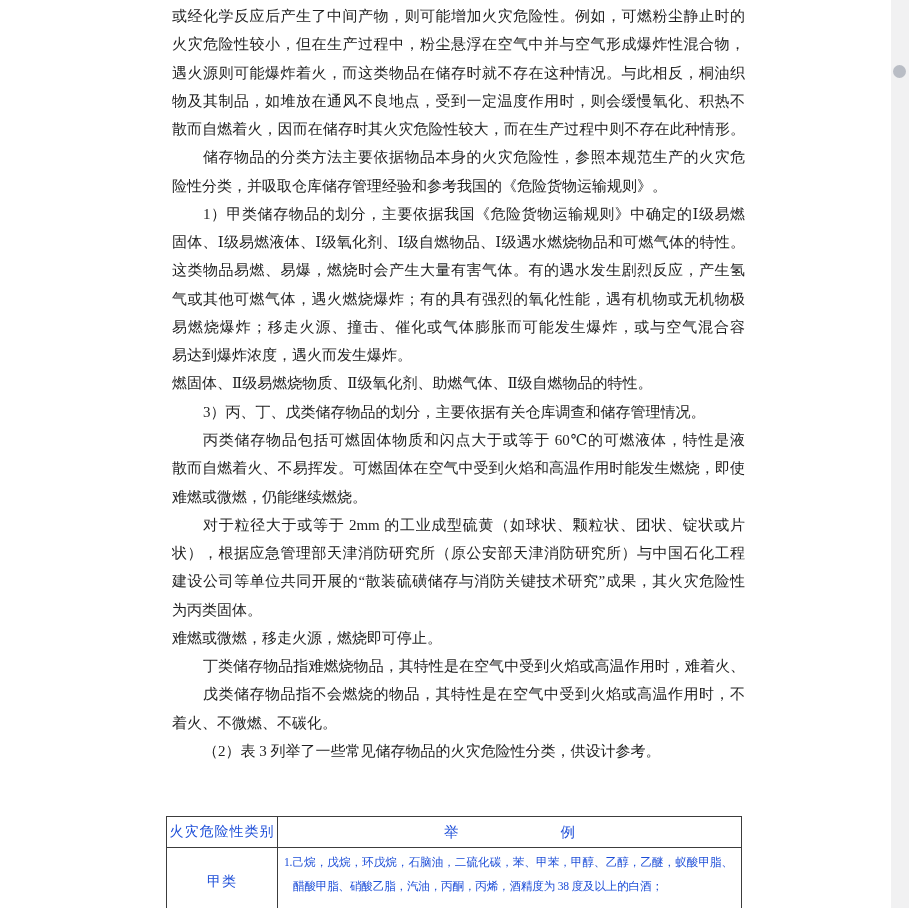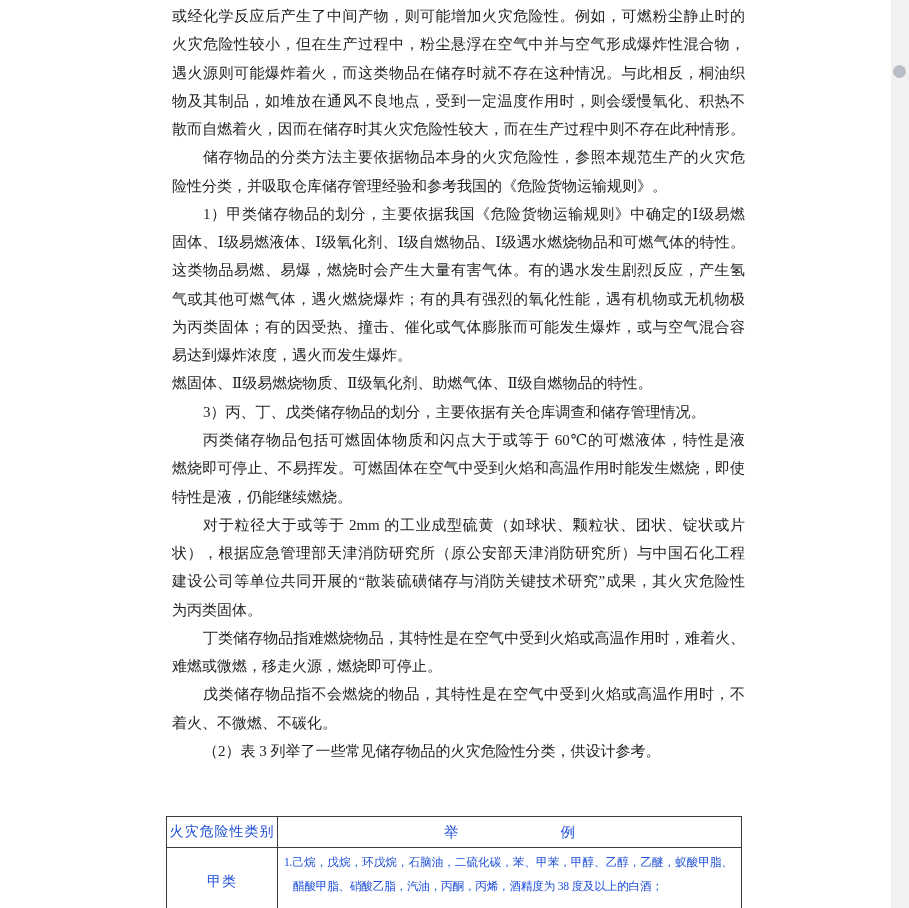--- a/index.html
+++ b/index.html
@@ -49,33 +49,33 @@
         <div class="line fill">火灾危险性较小，但在生产过程中，粉尘悬浮在空气中并与空气形成爆炸性混合物，</div>
         <div class="line fill">遇火源则可能爆炸着火，而这类物品在储存时就不存在这种情况。与此相反，桐油织</div>
         <div class="line fill">物及其制品，如堆放在通风不良地点，受到一定温度作用时，则会缓慢氧化、积热不</div>
         <div class="line fill">散而自燃着火，因而在储存时其火灾危险性较大，而在生产过程中则不存在此种情形。</div>
         <div class="line fill ind">储存物品的分类方法主要依据物品本身的火灾危险性，参照本规范生产的火灾危</div>
         <div class="line">险性分类，并吸取仓库储存管理经验和参考我国的《危险货物运输规则》。</div>
         <div class="line fill ind">1）甲类储存物品的划分，主要依据我国《危险货物运输规则》中确定的Ⅰ级易燃</div>
         <div class="line fill">固体、Ⅰ级易燃液体、Ⅰ级氧化剂、Ⅰ级自燃物品、Ⅰ级遇水燃烧物品和可燃气体的特性。</div>
         <div class="line fill">这类物品易燃、易爆，燃烧时会产生大量有害气体。有的遇水发生剧烈反应，产生氢</div>
         <div class="line fill">气或其他可燃气体，遇火燃烧爆炸；有的具有强烈的氧化性能，遇有机物或无机物极</div>
-        <div class="line fill">为丙类固体；有的因受热、撞击、催化或气体膨胀而可能发生爆炸，或与空气混合容</div>
+        <div class="line fill">易燃烧爆炸；移走火源、撞击、催化或气体膨胀而可能发生爆炸，或与空气混合容</div>
         <div class="line">易达到爆炸浓度，遇火而发生爆炸。</div>
         <div class="line">燃固体、Ⅱ级易燃烧物质、Ⅱ级氧化剂、助燃气体、Ⅱ级自燃物品的特性。</div>
         <div class="line ind">3）丙、丁、戊类储存物品的划分，主要依据有关仓库调查和储存管理情况。</div>
         <div class="line fill ind">丙类储存物品包括可燃固体物质和闪点大于或等于 60℃的可燃液体，特性是液</div>
-        <div class="line fill">燃烧即可停止、不易挥发。可燃固体在空气中受到火焰和高温作用时能发生燃烧，即使</div>
-        <div class="line">特性是液，仍能继续燃烧。</div>
+        <div class="line fill">散而自燃着火、不易挥发。可燃固体在空气中受到火焰和高温作用时能发生燃烧，即使</div>
+        <div class="line">难燃或微燃，仍能继续燃烧。</div>
         <div class="line fill ind">对于粒径大于或等于 2mm 的工业成型硫黄（如球状、颗粒状、团状、锭状或片</div>
         <div class="line fill">状），根据应急管理部天津消防研究所（原公安部天津消防研究所）与中国石化工程</div>
         <div class="line fill">建设公司等单位共同开展的“散装硫磺储存与消防关键技术研究”成果，其火灾危险性</div>
         <div class="line">为丙类固体。</div>
+        <div class="line">难燃或微燃，移走火源，燃烧即可停止。</div>
         <div class="line fill ind">丁类储存物品指难燃烧物品，其特性是在空气中受到火焰或高温作用时，难着火、</div>
-        <div class="line">难燃或微燃，移走火源，燃烧即可停止。</div>
         <div class="line fill ind">戊类储存物品指不会燃烧的物品，其特性是在空气中受到火焰或高温作用时，不</div>
         <div class="line">着火、不微燃、不碳化。</div>
         <div class="line ind">（2）表 3 列举了一些常见储存物品的火灾危险性分类，供设计参考。</div>
       </div>
 
     <div class="caption">表 3　储存物品的火灾危险性分类举例</div>
 
     <div class="htable">
       <div class="thead">
         <div class="cat-cell">火灾危险性类别</div>

